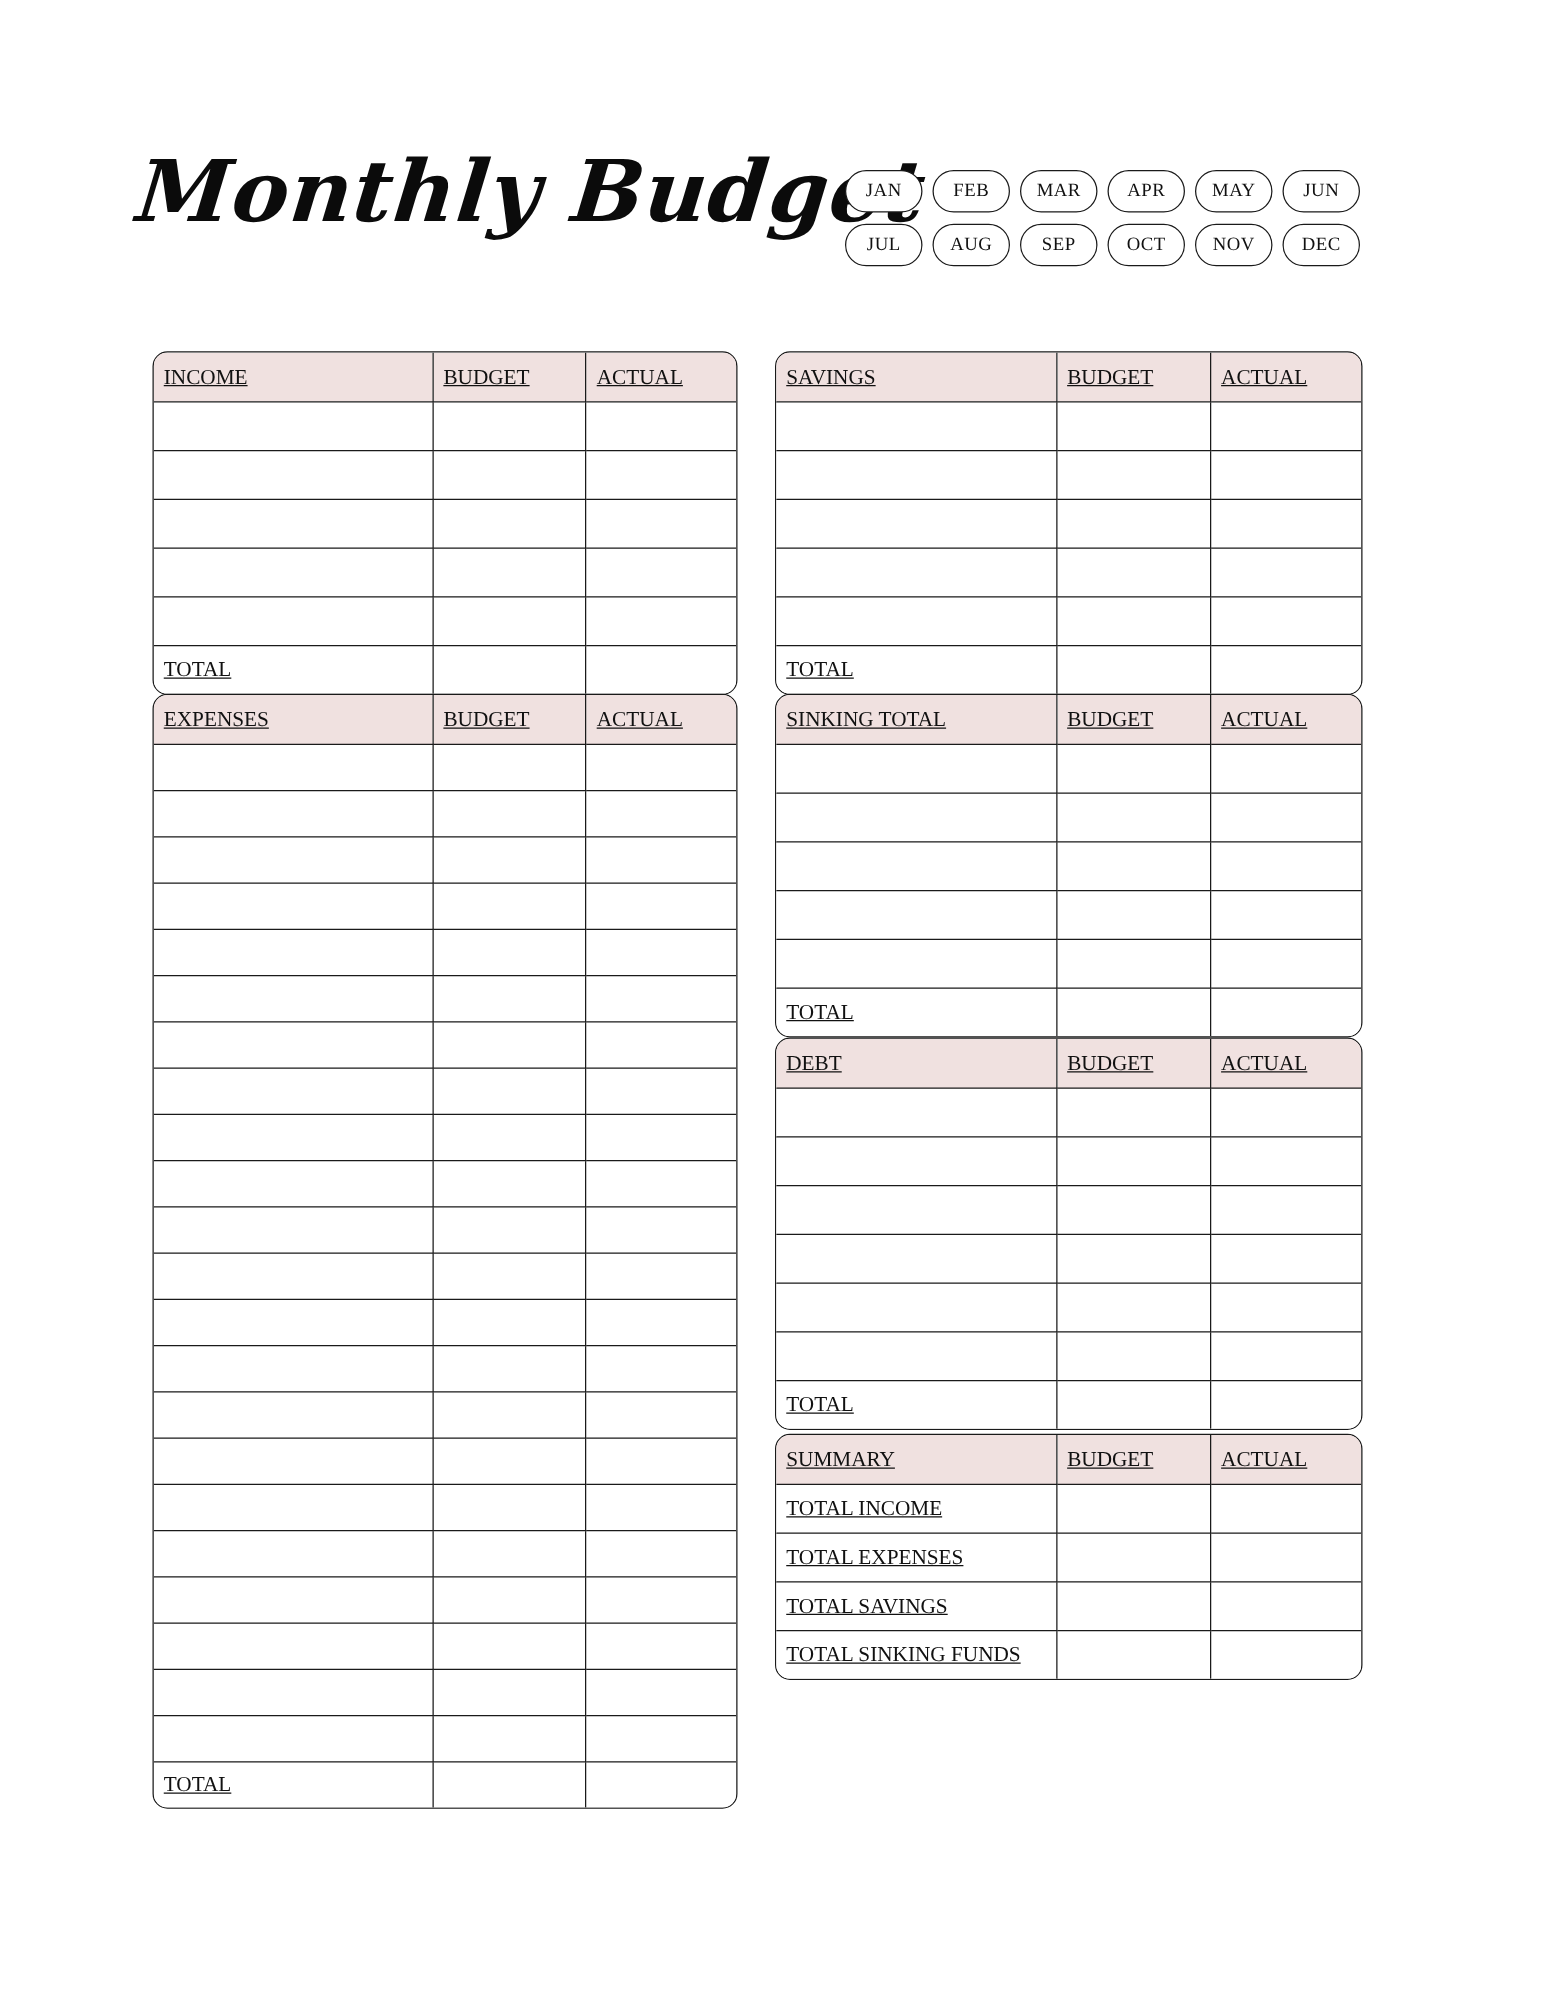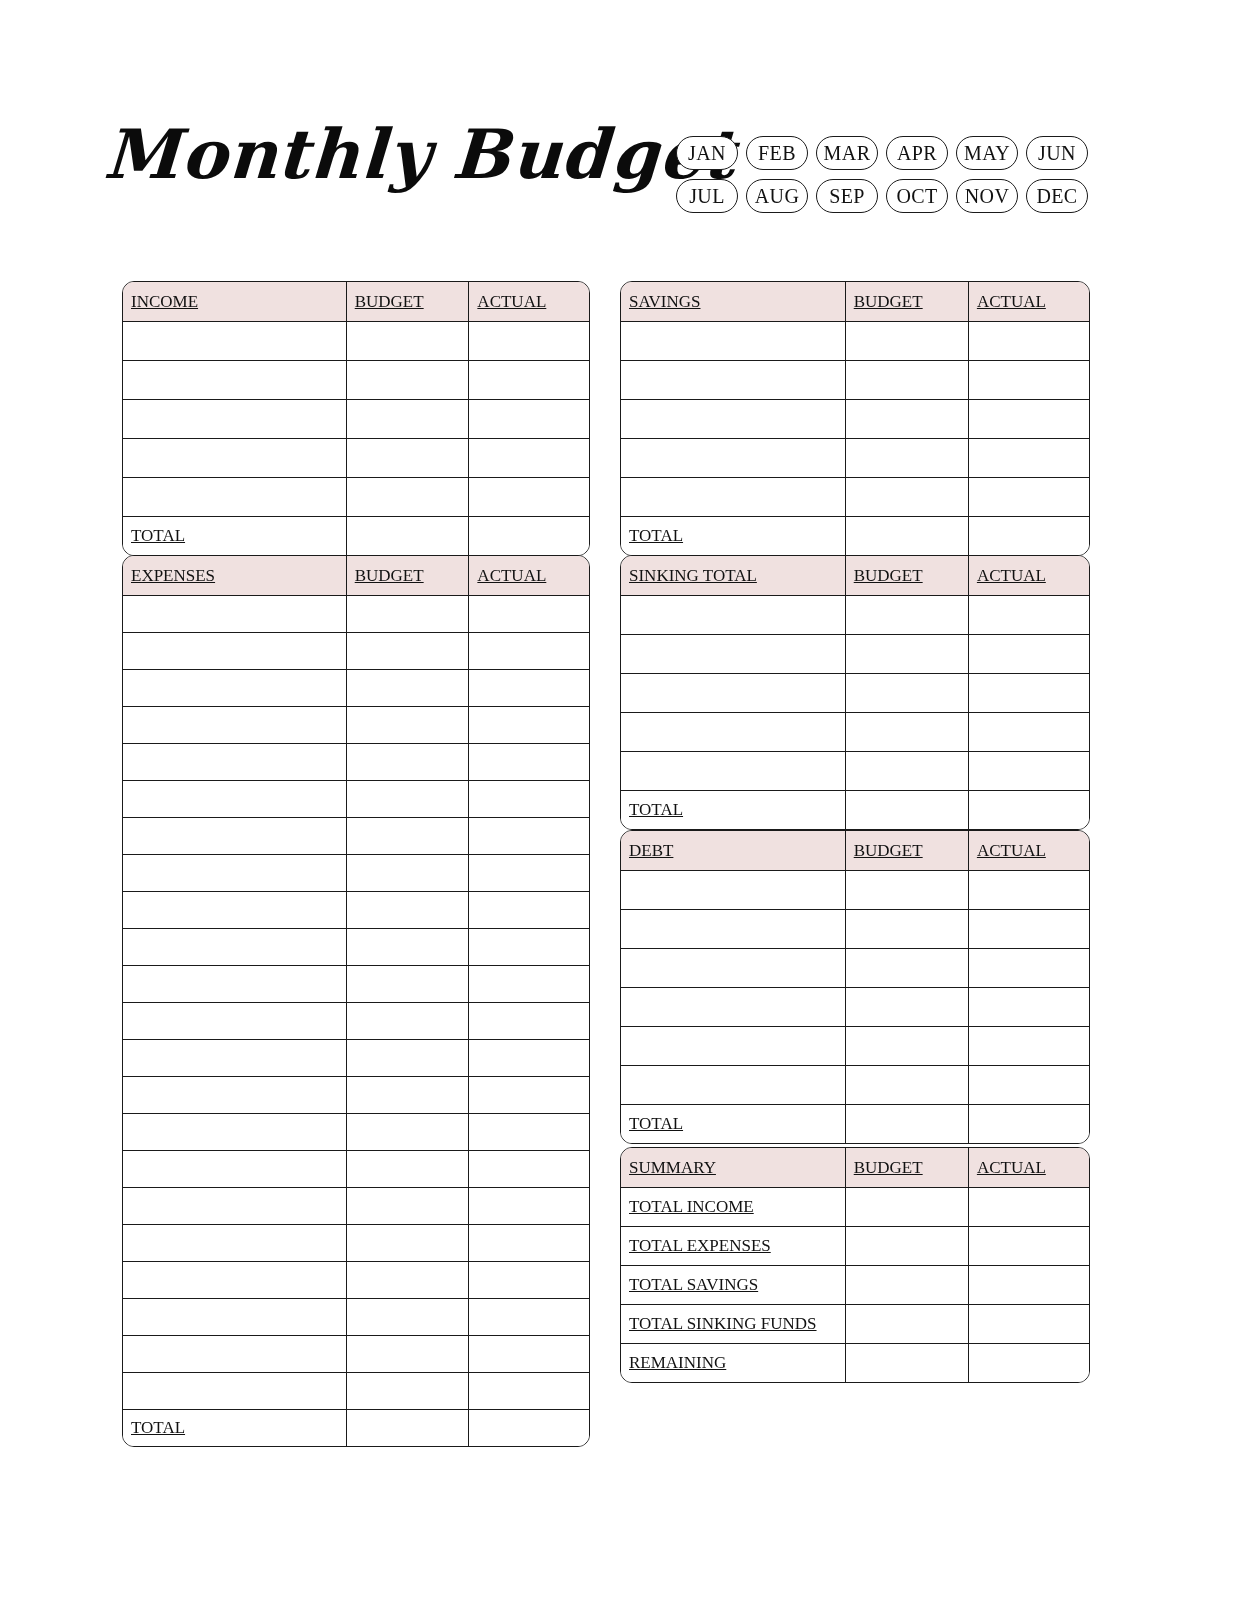--- a/index.html
+++ b/index.html
@@ -56,21 +56,21 @@
   }
   .month-pill {
     width: 62px;
     height: 34px;
     border: 1.4px solid #1a1a1a;
     border-radius: 17px;
     display: flex;
     align-items: center;
     justify-content: center;
     font-family: "Liberation Serif", serif;
-    font-size: 20px;
+    font-size: 15px;
     letter-spacing: 0.4px;
     color: #111111;
     background: #ffffff;
     box-sizing: border-box;
   }
 
   
   .tbl {
     position: absolute;
     box-sizing: border-box;
@@ -483,22 +483,17 @@
         <tr>
           <td class="row-td">TOTAL SAVINGS</td>
           <td class="row-td"></td>
           <td class="row-td"></td>
         </tr>
         <tr>
           <td class="row-td wrap2">TOTAL SINKING FUNDS</td>
           <td class="row-td"></td>
           <td class="row-td"></td>
         </tr>
-        <tr>
-          <td class="row-td">REMAINING</td>
-          <td class="row-td"></td>
-          <td class="row-td"></td>
-        </tr>
       </tbody>
     </table>
   </div>
 
 </div>
 
 </body></html>

